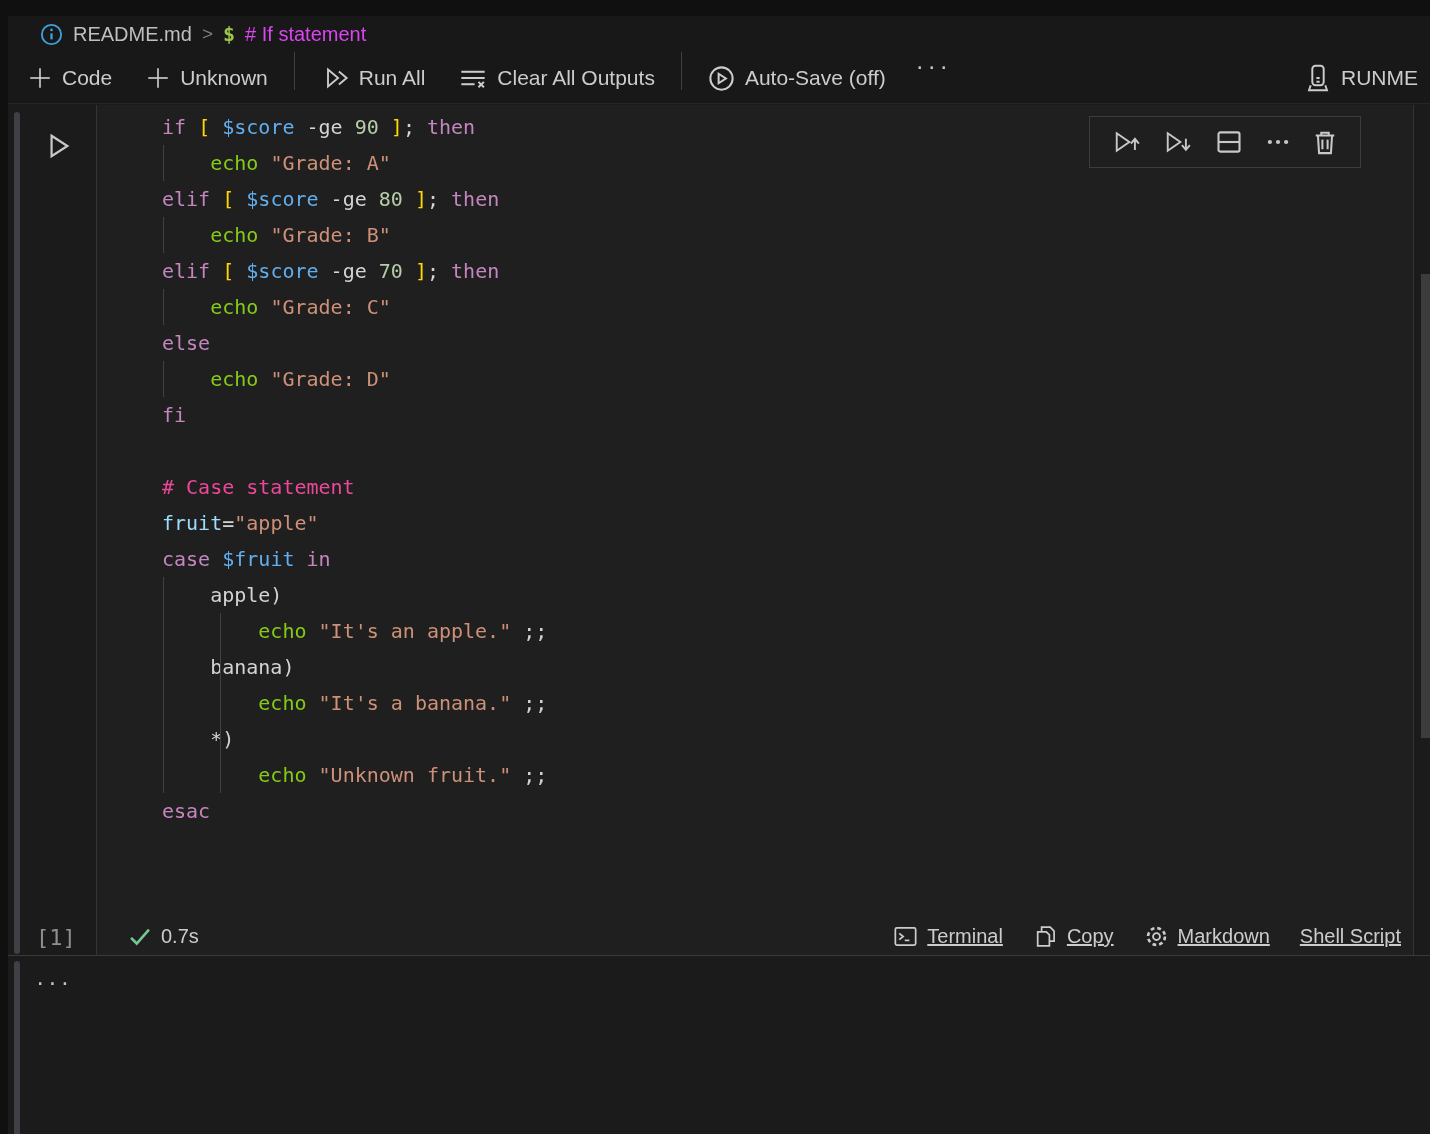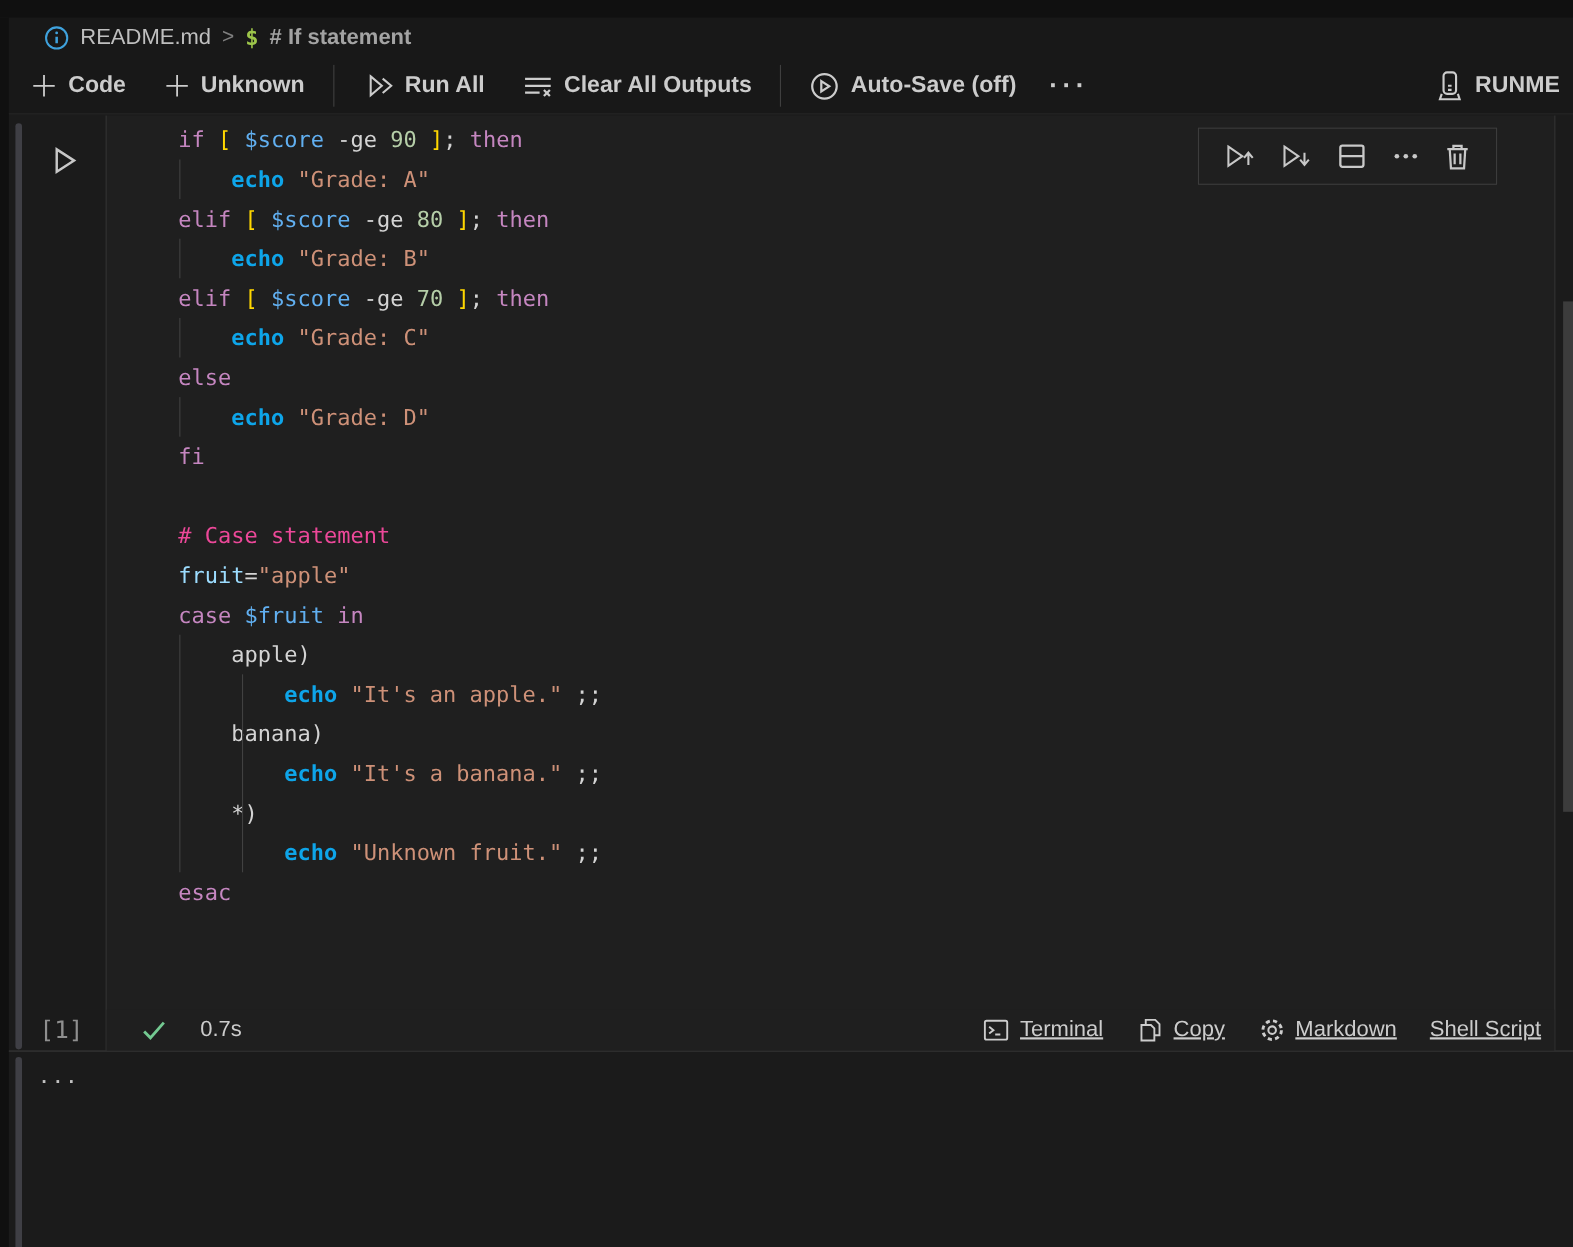--- a/index.html
+++ b/index.html
@@ -12,23 +12,23 @@
     -webkit-font-smoothing:antialiased;
   }
   .left-edge { position:absolute; left:0; top:0; width:8px; height:1134px; background:#101010; }
 
   
   .header { position:absolute; left:8px; top:0; width:1422px; height:88px; background:#181818; border-bottom:1px solid #262626; }
   .breadcrumb { position:absolute; left:32px; top:0; height:36px; display:flex; align-items:center; gap:10px; font-size:20px; color:#b9b9b9; }
   .crumb-file { color:#bfbfbf; }
   .crumb-chevron { color:#7f7f7f; font-size:19px; }
   .crumb-shell { color:#9dc54a; font-weight:bold; font-family:"DejaVu Sans Mono", monospace; }
-  .crumb-section { color:#a3a3a3;font-weight:bold; }
-
-  .nb-toolbar { position:absolute; left:20px; right:0; top:36px; height:52px; display:flex; align-items:center; font-size:21px; color:#cccccc;font-weight:bold; }
+  .crumb-section { color:#d946ef; }
+
+  .nb-toolbar { position:absolute; left:20px; right:0; top:36px; height:52px; display:flex; font-size:21px; color:#cccccc; }
   .tb-item { display:flex; align-items:center; gap:10px; cursor:default; }
   .tb-sep { width:1px; height:38px; background:#3f3f3f; margin:0 26px; }
   .tb-dots { font-size:24px; letter-spacing:4px; color:#cccccc; margin-left:30px; }
   .tb-spacer { flex:1; }
   .icon { display:inline-flex; align-items:center; justify-content:center; }
   .icon svg { display:block; }
 
   
   .focus-bar { position:absolute; left:14px; width:6px; background:#3f3f45; border-radius:3px; }
   .focus-bar.cell { top:96px; height:842px; }
@@ -50,30 +50,30 @@
   .cell-toolbar .icon { cursor:pointer; }
 
   
   .code { position:absolute; left:162px; top:93px; font-family:"DejaVu Sans Mono", monospace; font-size:20px; line-height:36px; white-space:pre; color:#d4d4d4; }
   .code-line { height:36px; }
   .tk-kw  { color:#c586c0; }
   .tk-br  { color:#ffd700; }
   .tk-var { color:#61aff0; }
   .tk-vas { color:#9cdcfe; }
   .tk-num { color:#b5cea8; }
-  .tk-fn  { color:#0ea5e9;font-weight:bold; }
+  .tk-fn  { color:#84cc16; }
   .tk-str { color:#ce9178; }
   .tk-cm  { color:#ec4899; }
   .tk-pl  { color:#d4d4d4; }
   .indent-guide { position:absolute; width:1px; background:#414141; }
 
   
   .exec-count { position:absolute; left:36px; top:903px; height:36px; display:flex; align-items:center; font-family:"DejaVu Sans Mono", monospace; font-size:22px; color:#8f8f8f; }
   .cell-status { position:absolute; left:97px; top:902px; width:1316px; height:37px; background:#1f1f1f; display:flex; align-items:center; font-size:20px; color:#cccccc; }
-  .cs-left { display:flex; align-items:center; gap:29px; padding-left:30px; }
+  .cs-left { display:flex; align-items:center; gap:8px; padding-left:30px; }
   .cs-right { margin-left:auto; display:flex; align-items:center; gap:30px; padding-right:12px;text-decoration:underline; }
   .cs-item { display:flex; align-items:center; gap:9px; cursor:pointer; }
   .cs-lang { cursor:pointer; }
 
   
   .out-dots { position:absolute; left:36px; top:952px; font-size:25px; letter-spacing:4px; color:#c2c2c2; cursor:pointer; }
   .output-box {
     position:absolute; left:110px; top:953px; width:1287px; height:181px;
     background:#1d1d1d; border:2px solid #2e7fd4;
   }

